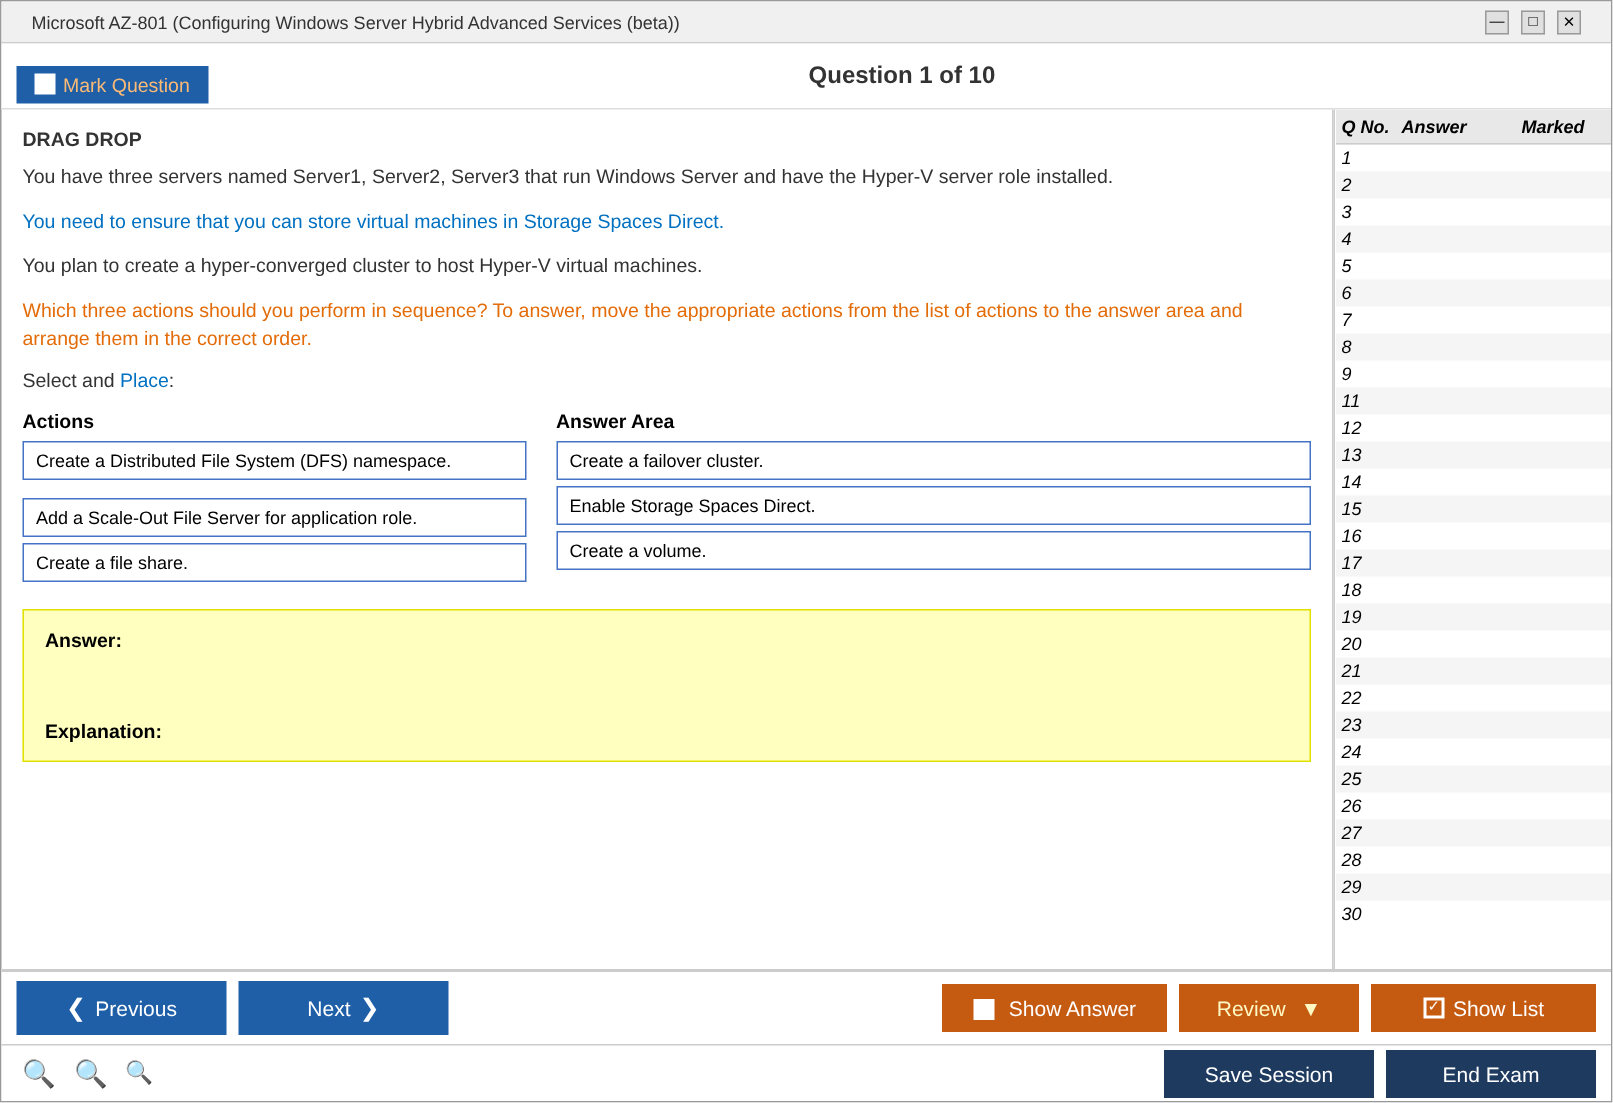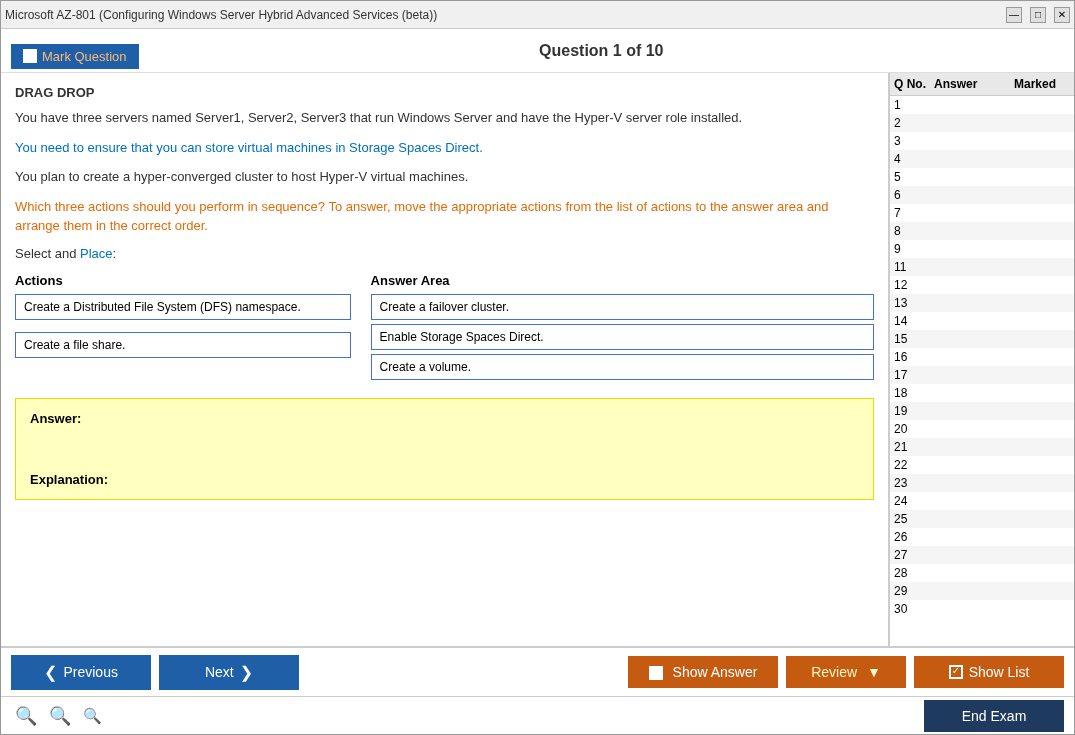--- a/index.html
+++ b/index.html
@@ -1,28 +1,28 @@
 <!DOCTYPE html>
 <html><head>
   <meta charset="utf-8">
   <style>
     * { box-sizing: border-box; margin: 0; padding: 0; }
     body { font-family: 'Segoe UI', Arial, sans-serif; font-size: 13px; background: #f0f0f0; width: 1075px; height: 735px; overflow: hidden; }
     .window { width: 1075px; height: 735px; border: 1px solid #999; background: #fff; display: flex; flex-direction: column; }
-    .title-bar { background: #f0f0f0; border-bottom: 1px solid #ccc; padding: 4px 4px; display: flex; align-items: center; justify-content: space-between; height: 28px; }
+    .title-bar { background: #f0f0f0; border-bottom: 1px solid #ccc; padding: 4px 20px; display: flex; align-items: center; justify-content: space-between; height: 28px; }
     .title-text { font-size: 12px; color: #333; }
     .title-controls { display: flex; gap: 8px; }
     .title-btn { width: 16px; height: 16px; border: 1px solid #999; background: #e0e0e0; cursor: pointer; display: flex; align-items: center; justify-content: center; font-size: 10px; }
     .toolbar { background: #fff; border-bottom: 1px solid #ddd; padding: 6px 10px; display: flex; align-items: center; height: 44px; }
     .mark-btn { background: #1e5fa8; color: #fdba74; border: none; padding: 5px 12px; font-size: 13px; cursor: pointer; display: flex; align-items: flex-start; gap: 5px; margin-top: 12px; }
     .mark-btn .chk { width: 14px; height: 14px; background: #fff; display: inline-block; }
     .question-title { flex: 1; text-align: center; font-size: 16px; font-weight: bold; color: #333; }
     .main-content { display: flex; flex: 1; overflow: hidden; }
     .question-area { flex: 1; overflow-y: auto; padding: 12px 14px; border-right: 1px solid #ccc; }
-    .sidebar { width: 185px; overflow-y: auto; border-left: 1px solid #ccc; }
+    .sidebar { width: 185px; overflow-y: auto; border-left: 1px solid #ccc; font-style: italic; }
     .sidebar-header { display: grid; grid-template-columns: 40px 80px 65px; background: #e8e8e8; border-bottom: 1px solid #ccc; padding: 4px 4px; font-weight: bold; font-size: 12px; }
     .sidebar-row { display: grid; grid-template-columns: 40px 80px 65px; padding: 2px 4px; font-size: 12px; }
     .sidebar-row:nth-child(even) { background: #f5f5f5; }
     .drag-drop-label { font-weight: bold; font-size: 13px; margin-bottom: 8px; color: #333; }
     .question-text { color: #333; margin-bottom: 10px; line-height: 1.5; }
     .question-text.blue { color: #0070c0; }
     .question-text.orange { color: #e36c09; }
     .question-text.dark { color: #333; }
     .select-place { margin-bottom: 12px; color: #333; }
     .select-place span { color: #0070c0; }
@@ -80,20 +80,21 @@
       <div class="question-text blue">You need to ensure that you can store virtual machines in Storage Spaces Direct.</div>
       <div class="question-text dark">You plan to create a hyper-converged cluster to host Hyper-V virtual machines.</div>
       <div class="question-text orange">Which three actions should you perform in sequence? To answer, move the appropriate actions from the list of actions to the answer area and arrange them in the correct order.</div>
       <div class="select-place">Select and <span>Place</span>:</div>
 
       <div class="drag-area">
         <div class="drag-col">
           <div class="drag-col-title">Actions</div>
           <div class="drag-item">Create a Distributed File System (DFS) namespace.</div>
           <div style="height:8px;"></div>
+          <div class="drag-item">Add a Scale-Out File Server for application role.</div>
           <div class="drag-item">Create a file share.</div>
         </div>
         <div class="drag-col answer-area-col">
           <div class="drag-col-title">Answer Area</div>
           <div class="drag-item">Create a failover cluster.</div>
           <div class="drag-item">Enable Storage Spaces Direct.</div>
           <div class="drag-item">Create a volume.</div>
         </div>
       </div>
 
@@ -293,18 +294,21 @@
         <span style="font-size:18px;">🔍</span>
       </button>
       <button class="zoom-btn" title="Zoom Reset">
         <span style="font-size:18px;">🔍</span>
       </button>
       <button class="zoom-btn" title="Zoom Out">
         <span style="font-size:15px;">🔍</span>
       </button>
     </div>
     <div style="display:flex;gap:8px;">
+      <button class="btn-save">
+        <span>Save Session</span>
+      </button>
       <button class="btn-end">
         <span>End Exam</span>
       </button>
     </div>
   </div>
 </div>
 
 </body></html>

